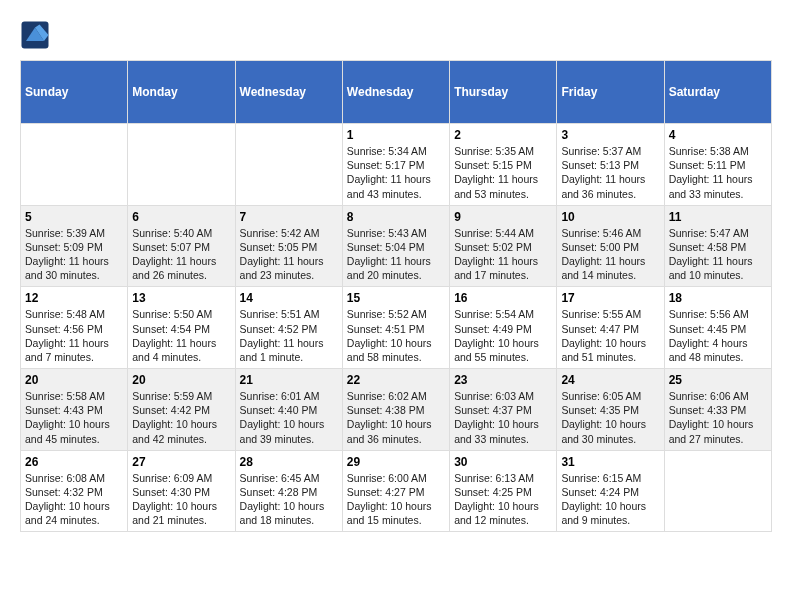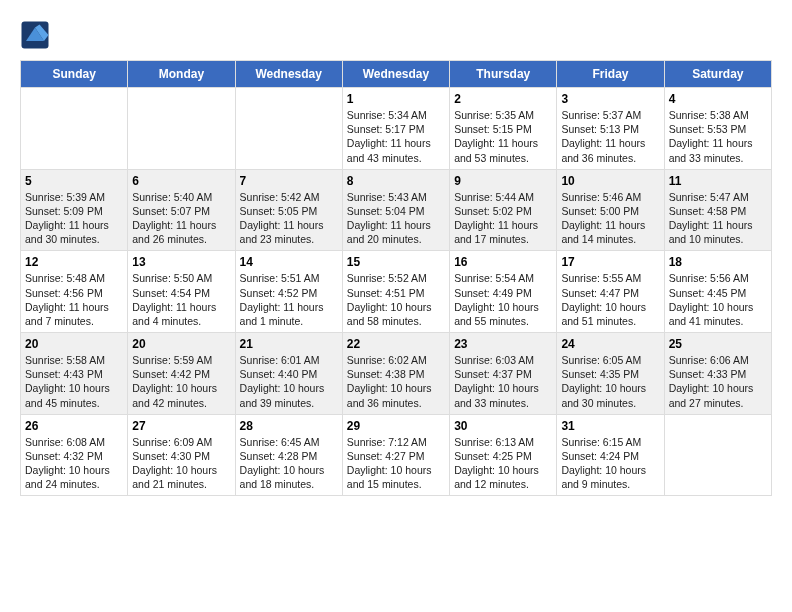--- a/index.html
+++ b/index.html
@@ -50,22 +50,22 @@
     table {
       width: 100%;
       border-collapse: collapse;
       font-size: 11px;
     }
     thead tr {
       background: #3a6bbf;
       color: #fff;
     }
     thead th {
-      padding: 6px 4px;
-      text-align: center;
+      padding: 24px 4px;
+      text-align: left;
       font-weight: bold;
       font-size: 12px;
     }
     tbody tr {
       vertical-align: top;
     }
     tbody tr:nth-child(odd) {
       background: #fff;
     }
     tbody tr:nth-child(even) {
@@ -143,21 +143,21 @@
         </td>
         <td>
           <div class="day-num">3</div>
           <div class="cell-text">Sunrise: 5:37 AM</div>
           <div class="cell-text">Sunset: 5:13 PM</div>
           <div class="cell-text">Daylight: 11 hours and 36 minutes.</div>
         </td>
         <td>
           <div class="day-num">4</div>
           <div class="cell-text">Sunrise: 5:38 AM</div>
-          <div class="cell-text">Sunset: 5:53 PM</div>
+          <div class="cell-text">Sunset: 5:11 PM</div>
           <div class="cell-text">Daylight: 11 hours and 33 minutes.</div>
         </td>
       </tr>
       <tr>
         <td>
           <div class="day-num">5</div>
           <div class="cell-text">Sunrise: 5:39 AM</div>
           <div class="cell-text">Sunset: 5:09 PM</div>
           <div class="cell-text">Daylight: 11 hours and 30 minutes.</div>
         </td>
@@ -232,21 +232,21 @@
         <td>
           <div class="day-num">17</div>
           <div class="cell-text">Sunrise: 5:55 AM</div>
           <div class="cell-text">Sunset: 4:47 PM</div>
           <div class="cell-text">Daylight: 10 hours and 51 minutes.</div>
         </td>
         <td>
           <div class="day-num">18</div>
           <div class="cell-text">Sunrise: 5:56 AM</div>
           <div class="cell-text">Sunset: 4:45 PM</div>
-          <div class="cell-text">Daylight: 10 hours and 41 minutes.</div>
+          <div class="cell-text">Daylight: 4 hours and 48 minutes.</div>
         </td>
       </tr>
       <tr>
         <td>
           <div class="day-num">20</div>
           <div class="cell-text">Sunrise: 5:58 AM</div>
           <div class="cell-text">Sunset: 4:43 PM</div>
           <div class="cell-text">Daylight: 10 hours and 45 minutes.</div>
         </td>
         <td>
@@ -300,21 +300,21 @@
           <div class="cell-text">Daylight: 10 hours and 21 minutes.</div>
         </td>
         <td>
           <div class="day-num">28</div>
           <div class="cell-text">Sunrise: 6:45 AM</div>
           <div class="cell-text">Sunset: 4:28 PM</div>
           <div class="cell-text">Daylight: 10 hours and 18 minutes.</div>
         </td>
         <td>
           <div class="day-num">29</div>
-          <div class="cell-text">Sunrise: 7:12 AM</div>
+          <div class="cell-text">Sunrise: 6:00 AM</div>
           <div class="cell-text">Sunset: 4:27 PM</div>
           <div class="cell-text">Daylight: 10 hours and 15 minutes.</div>
         </td>
         <td>
           <div class="day-num">30</div>
           <div class="cell-text">Sunrise: 6:13 AM</div>
           <div class="cell-text">Sunset: 4:25 PM</div>
           <div class="cell-text">Daylight: 10 hours and 12 minutes.</div>
         </td>
         <td>

